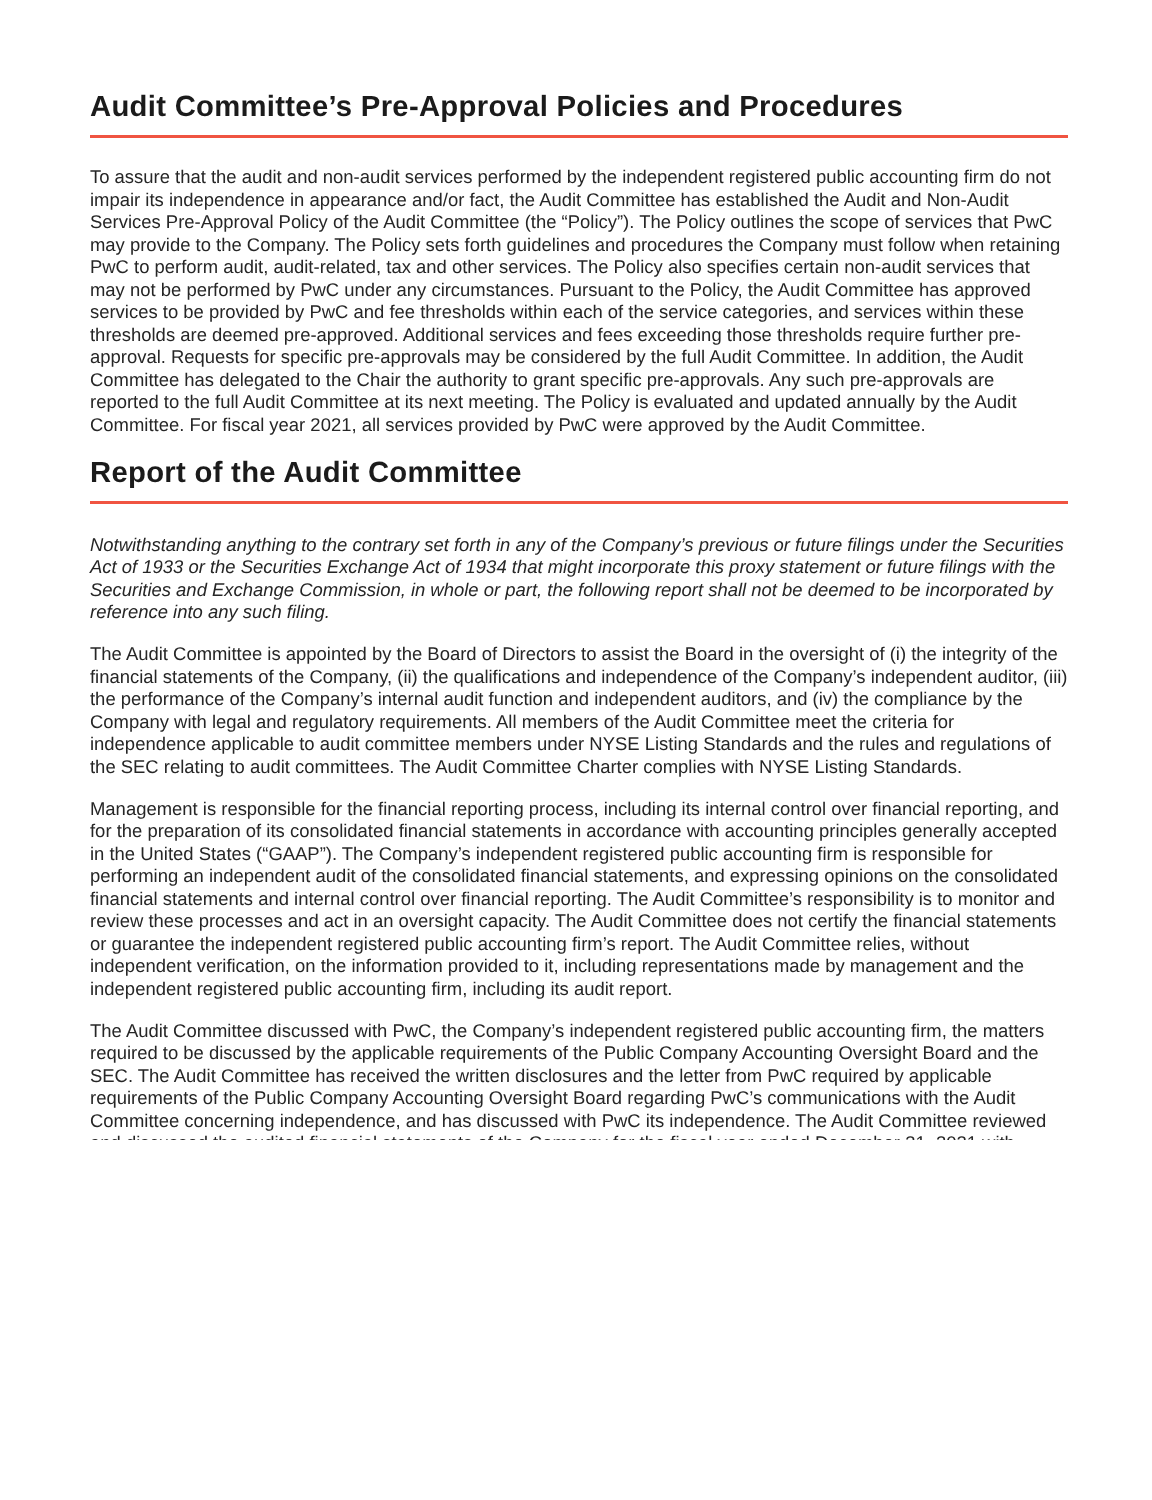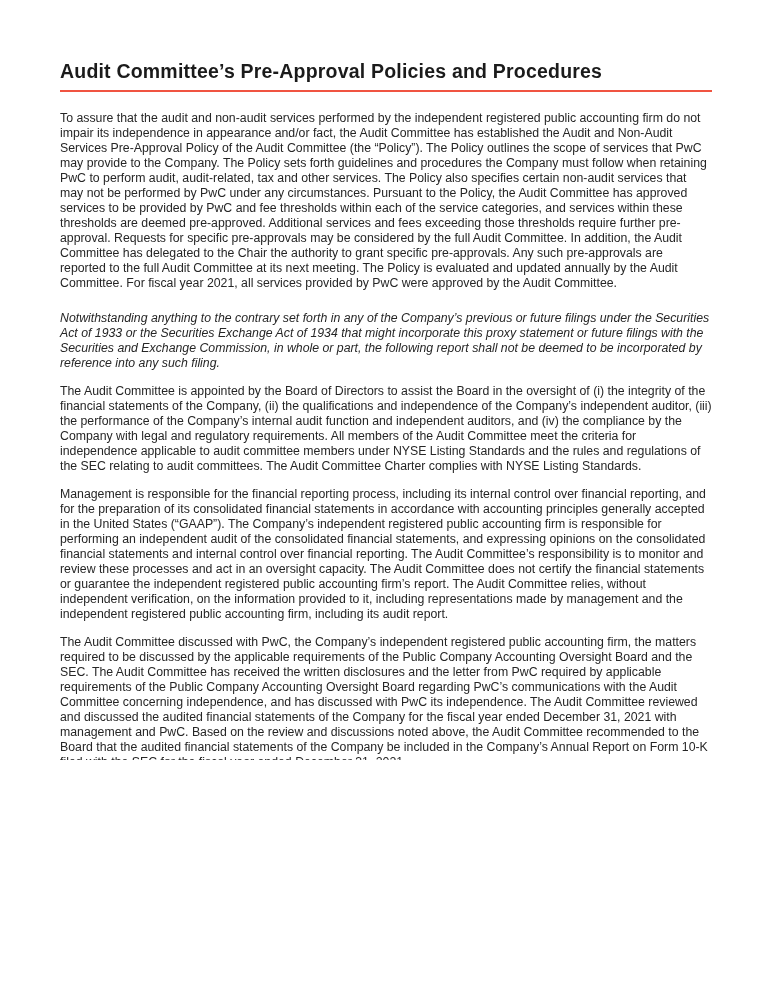--- a/index.html
+++ b/index.html
@@ -58,20 +58,21 @@
 <body>
 
 <div class="page">
 
   <section>
     <h1 class="section-heading">Audit Committee’s Pre-Approval Policies and Procedures</h1>
     <p class="body-para first-after-heading">To assure that the audit and non-audit services performed by the independent registered public accounting firm do not impair its independence in appearance and/or fact, the Audit Committee has established the Audit and Non-Audit Services Pre-Approval Policy of the Audit Committee (the “Policy”). The Policy outlines the scope of services that PwC may provide to the Company. The Policy sets forth guidelines and procedures the Company must follow when retaining PwC to perform audit, audit-related, tax and other services. The Policy also specifies certain non-audit services that may not be performed by PwC under any circumstances. Pursuant to the Policy, the Audit Committee has approved services to be provided by PwC and fee thresholds within each of the service categories, and services within these thresholds are deemed pre-approved. Additional services and fees exceeding those thresholds require further pre-approval. Requests for specific pre-approvals may be considered by the full Audit Committee. In addition, the Audit Committee has delegated to the Chair the authority to grant specific pre-approvals. Any such pre-approvals are reported to the full Audit Committee at its next meeting. The Policy is evaluated and updated annually by the Audit Committee. For fiscal year 2021, all services provided by PwC were approved by the Audit Committee.</p>
   </section>
 
   <section>
+    <h1 class="section-heading second">Report of the Audit Committee</h1>
 
     <p class="body-para italic-note">Notwithstanding anything to the contrary set forth in any of the Company’s previous or future filings under the Securities Act of 1933 or the Securities Exchange Act of 1934 that might incorporate this proxy statement or future filings with the Securities and Exchange Commission, in whole or part, the following report shall not be deemed to be incorporated by reference into any such filing.</p>
 
     <p class="body-para">The Audit Committee is appointed by the Board of Directors to assist the Board in the oversight of (i) the integrity of the financial statements of the Company, (ii) the qualifications and independence of the Company’s independent auditor, (iii) the performance of the Company’s internal audit function and independent auditors, and (iv) the compliance by the Company with legal and regulatory requirements. All members of the Audit Committee meet the criteria for independence applicable to audit committee members under NYSE Listing Standards and the rules and regulations of the SEC relating to audit committees. The Audit Committee Charter complies with NYSE Listing Standards.</p>
 
     <p class="body-para">Management is responsible for the financial reporting process, including its internal control over financial reporting, and for the preparation of its consolidated financial statements in accordance with accounting principles generally accepted in the United States (“GAAP”). The Company’s independent registered public accounting firm is responsible for performing an independent audit of the consolidated financial statements, and expressing opinions on the consolidated financial statements and internal control over financial reporting. The Audit Committee’s responsibility is to monitor and review these processes and act in an oversight capacity. The Audit Committee does not certify the financial statements or guarantee the independent registered public accounting firm’s report. The Audit Committee relies, without independent verification, on the information provided to it, including representations made by management and the independent registered public accounting firm, including its audit report.</p>
 
     <p class="body-para">The Audit Committee discussed with PwC, the Company’s independent registered public accounting firm, the matters required to be discussed by the applicable requirements of the Public Company Accounting Oversight Board and the SEC. The Audit Committee has received the written disclosures and the letter from PwC required by applicable requirements of the Public Company Accounting Oversight Board regarding PwC’s communications with the Audit Committee concerning independence, and has discussed with PwC its independence. The Audit Committee reviewed and discussed the audited financial statements of the Company for the fiscal year ended December 31, 2021 with management and PwC. Based on the review and discussions noted above, the Audit Committee recommended to the Board that the audited financial statements of the Company be included in the Company’s Annual Report on Form 10-K filed with the SEC for the fiscal year ended December 31, 2021.</p>
 
     <div class="signature-block">

